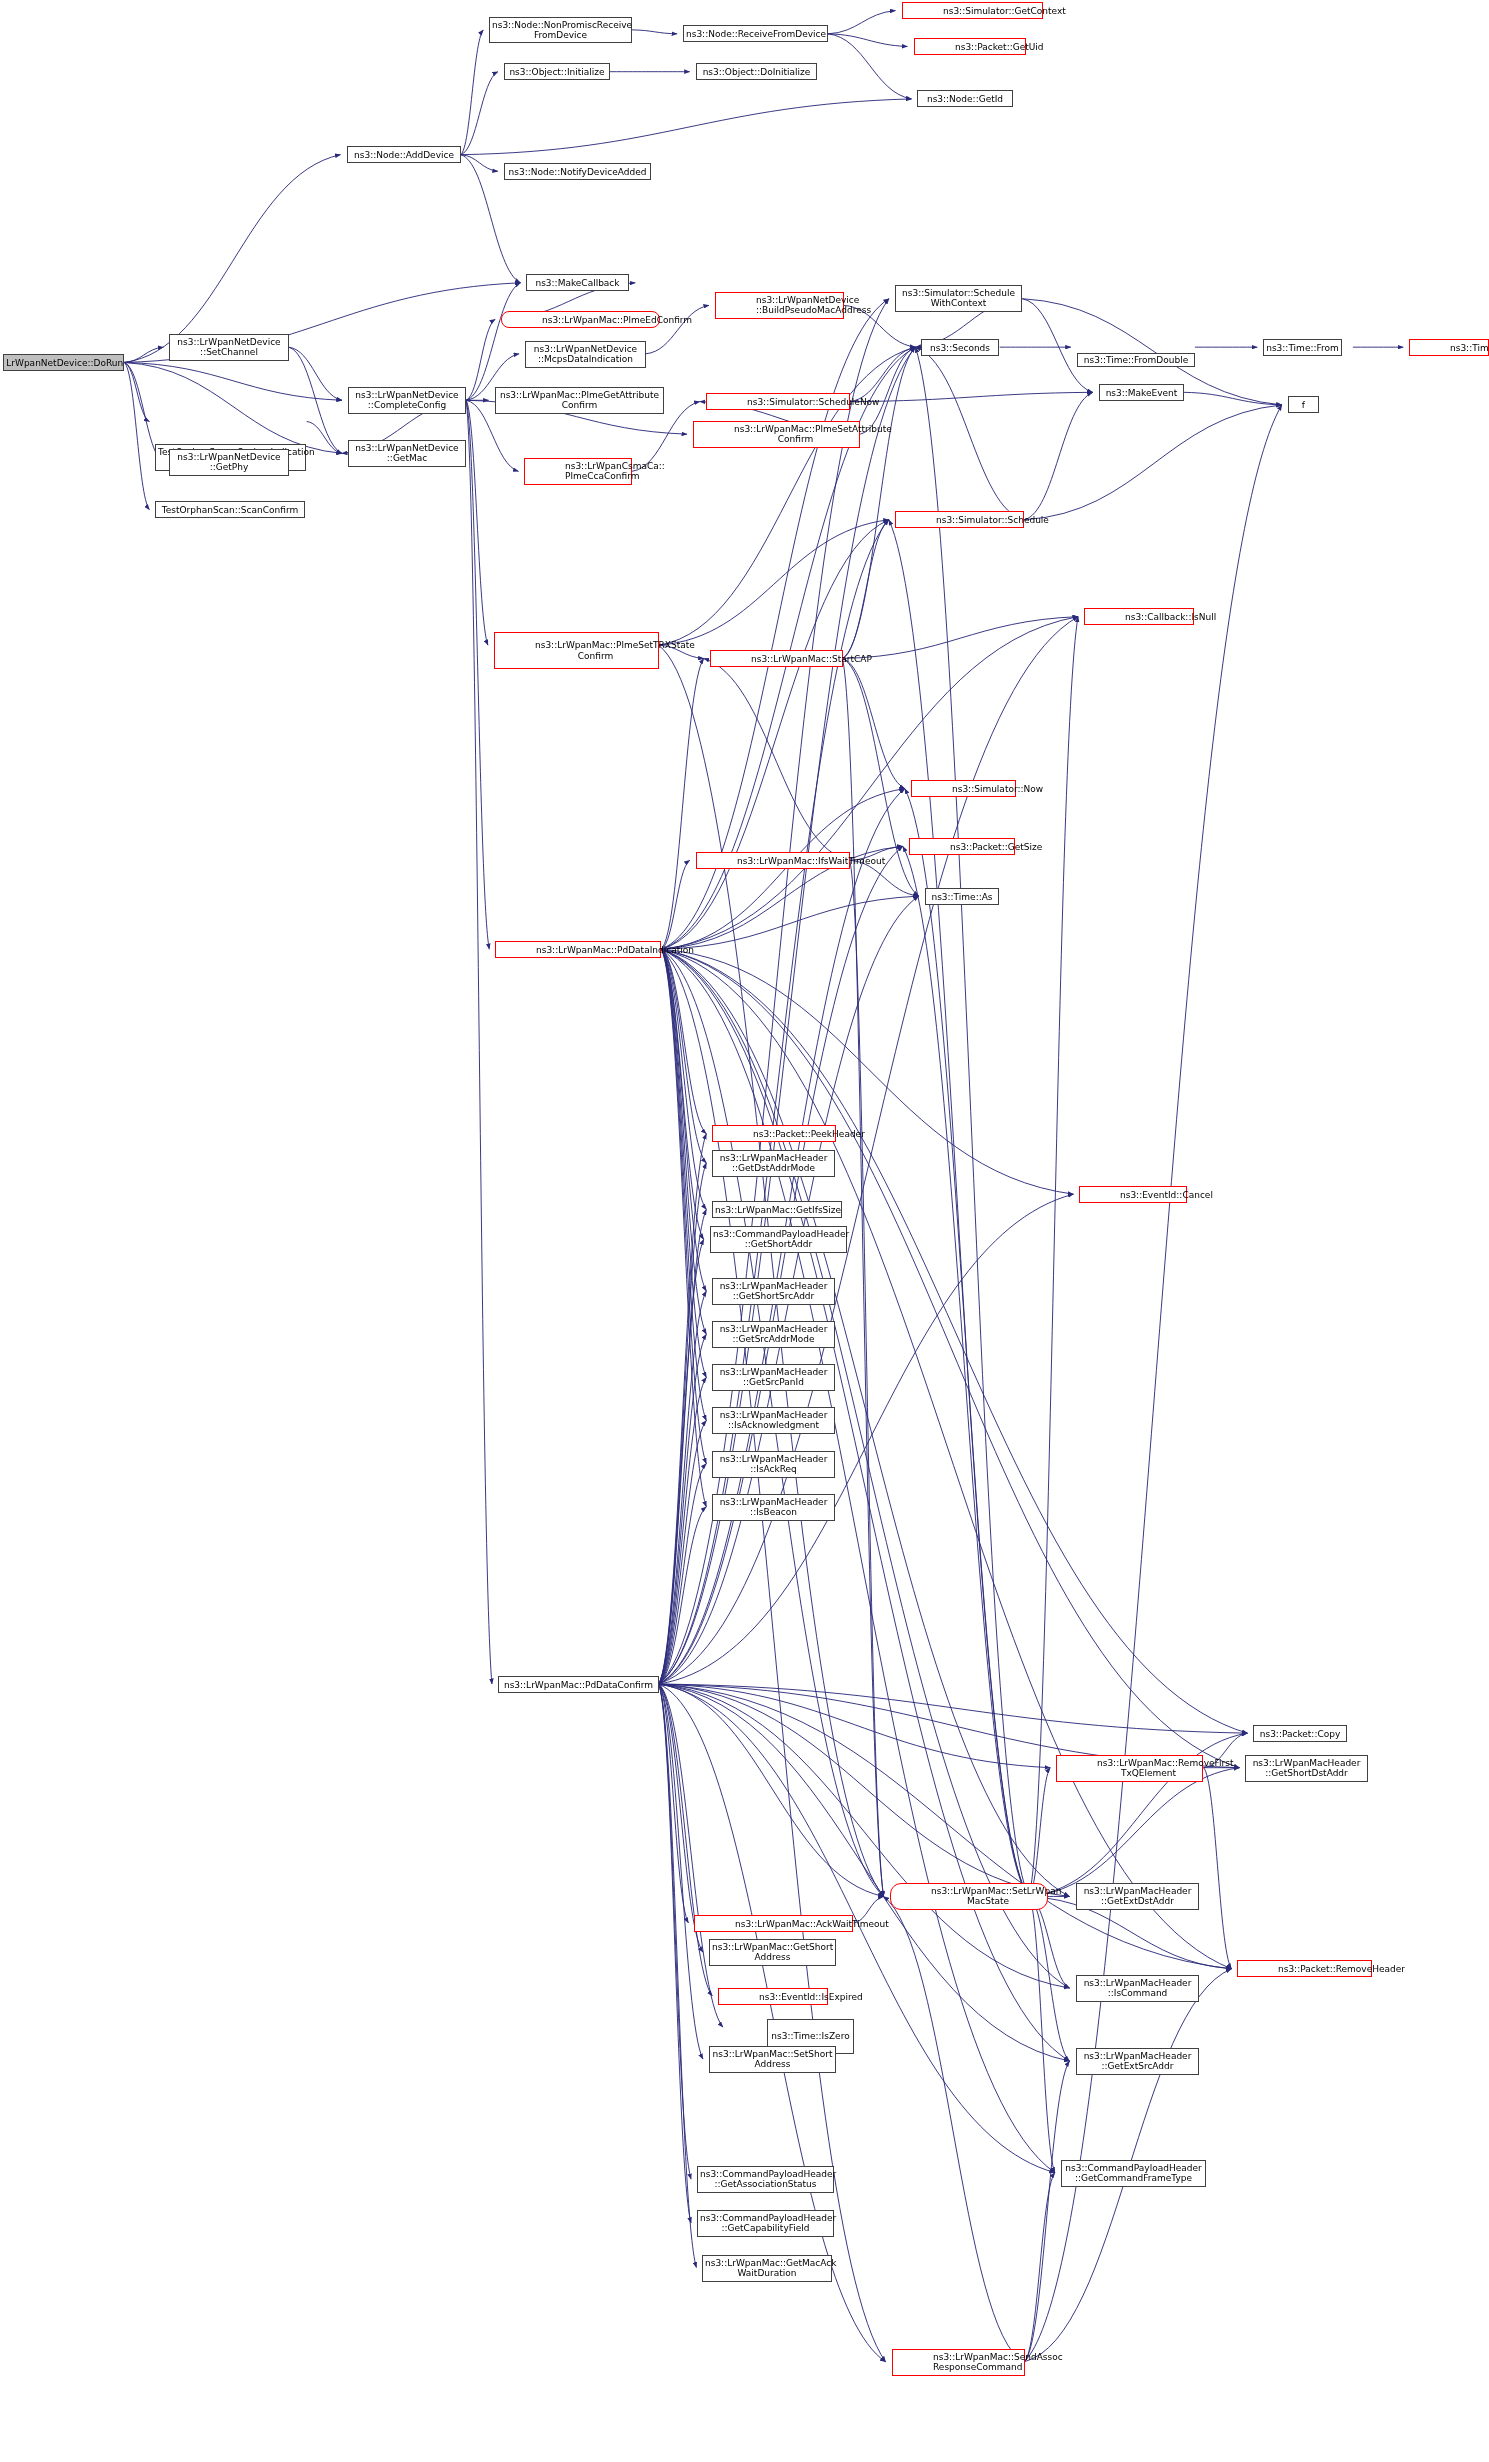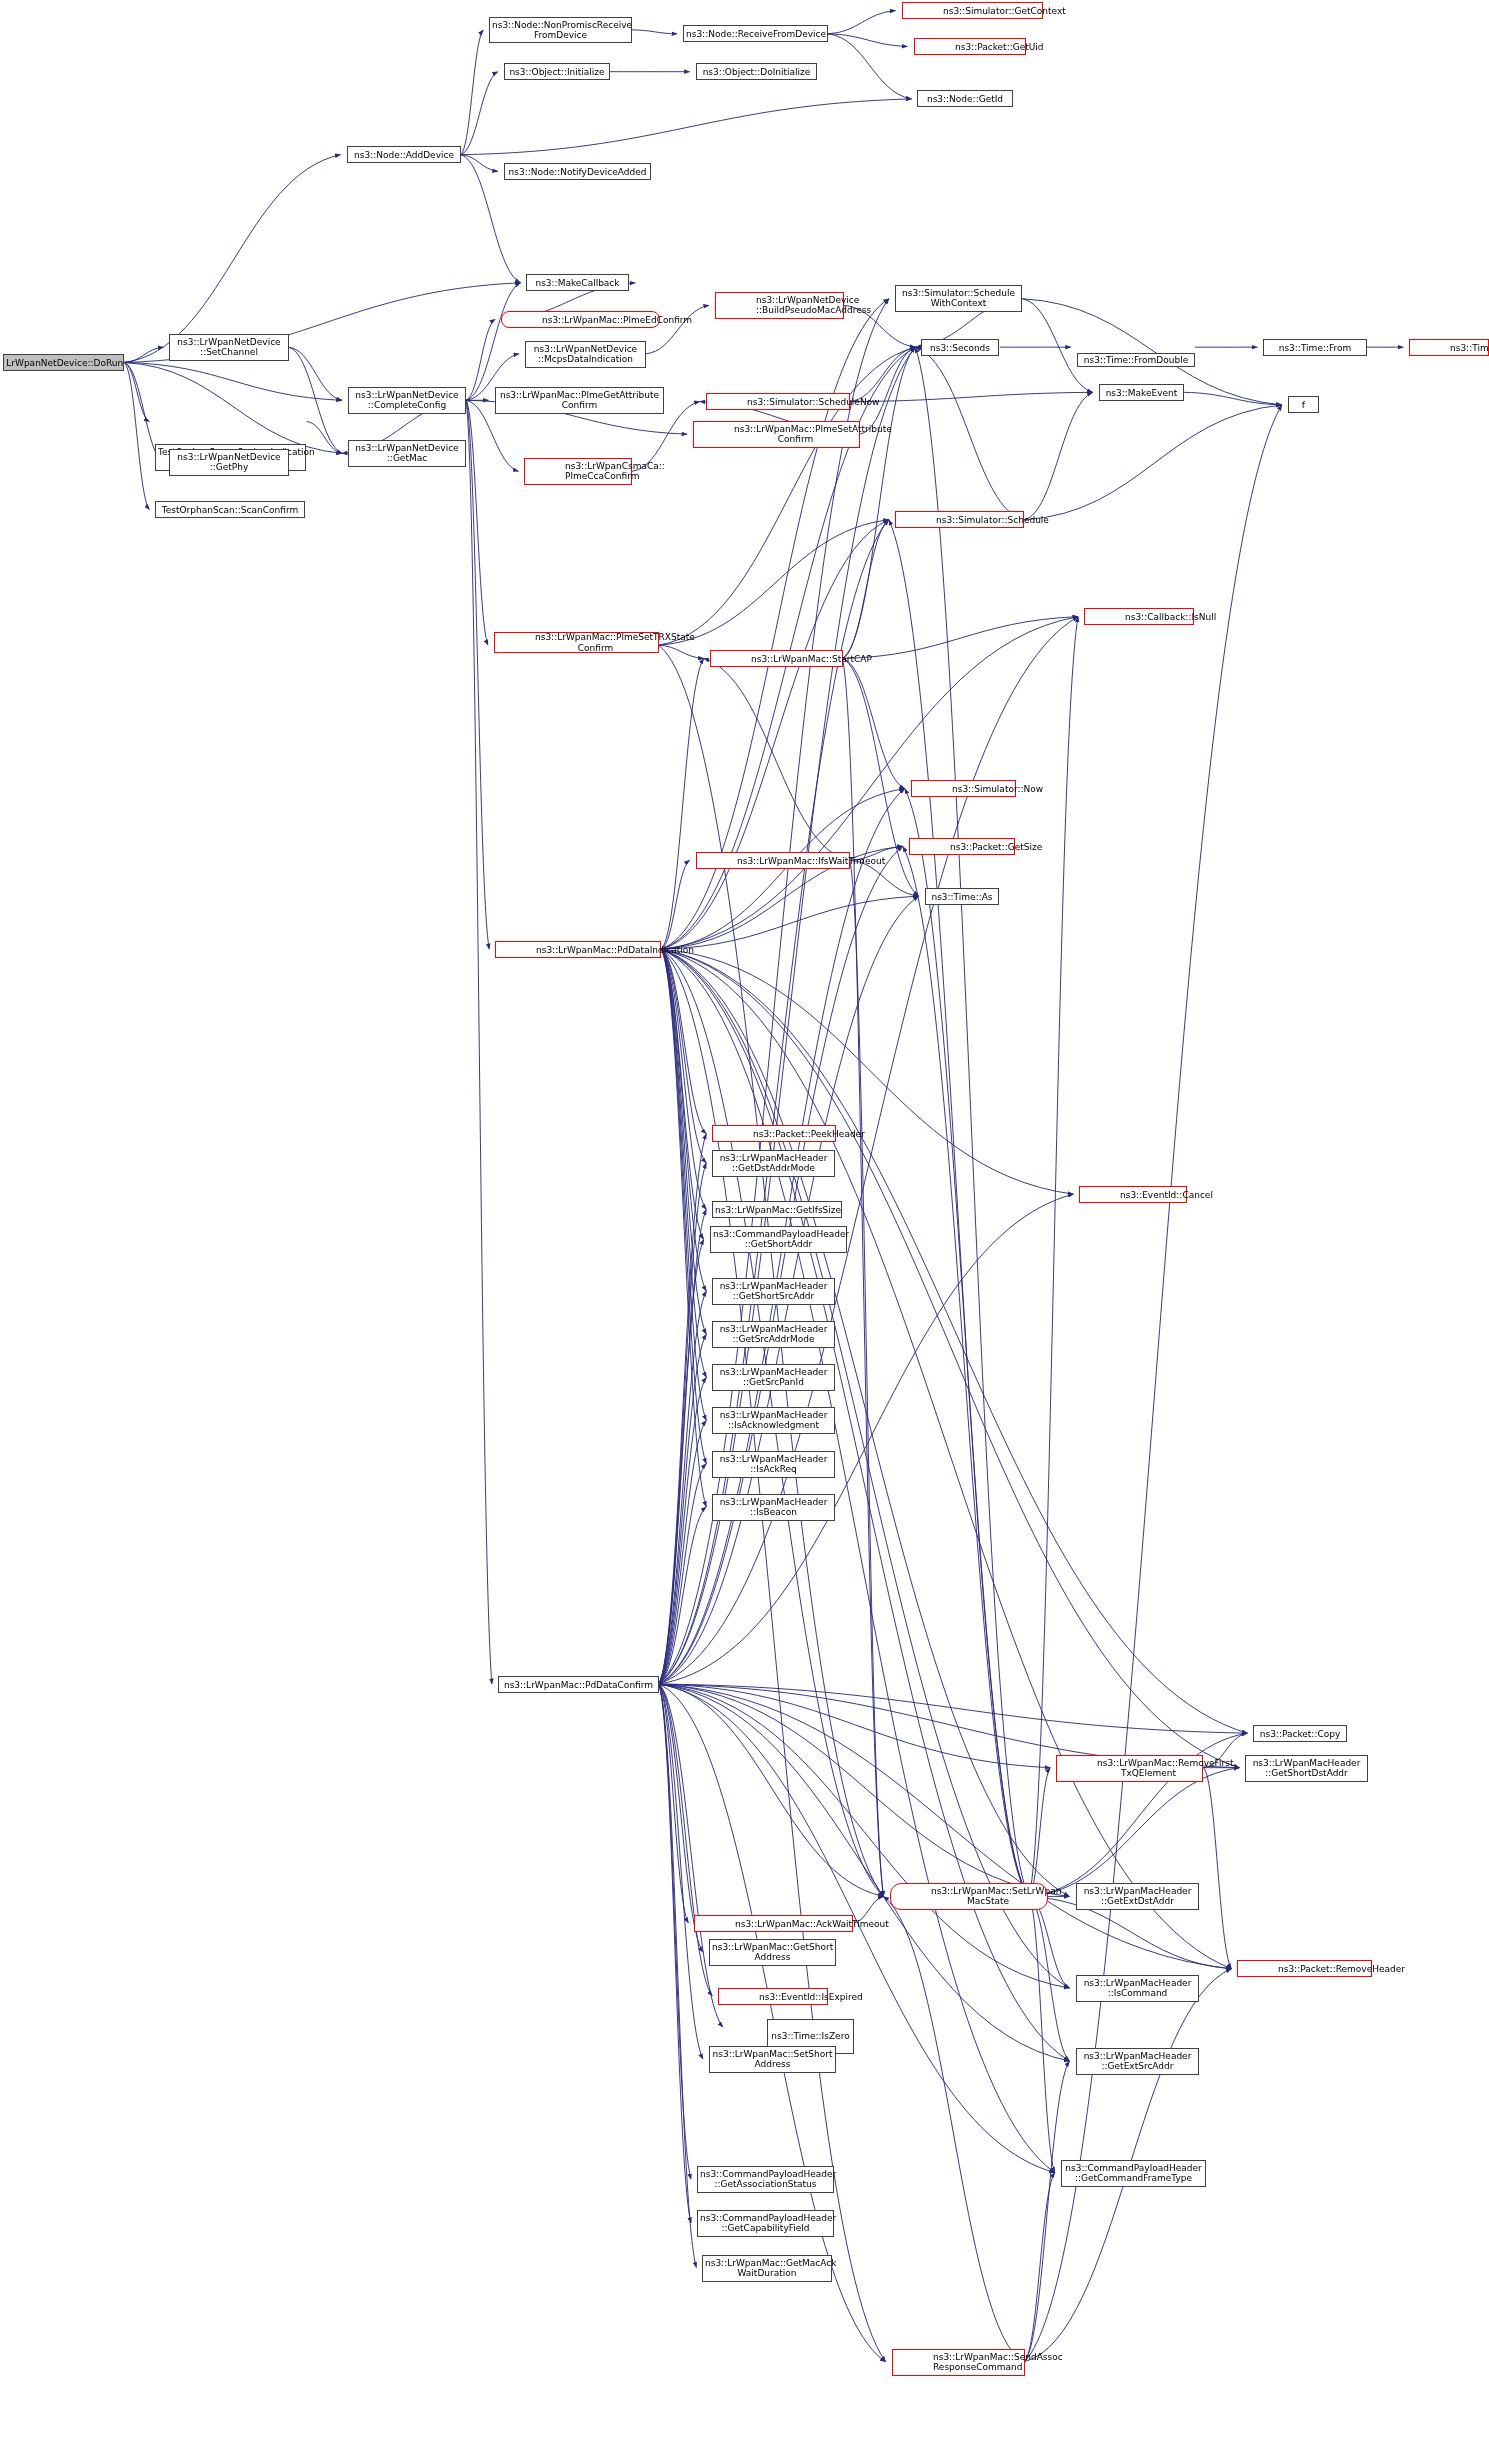--- a/index.html
+++ b/index.html
@@ -236,27 +236,27 @@
 ::BuildPseudoMacAddress</span></div>
       <div class="node red" style="left: 706px; top: 393px; width: 144px; height: 17.3px;"><span>ns3::Simulator::ScheduleNow</span></div>
       <div class="node red" style="left: 693px; top: 421px; width: 167px; height: 26.6px;"><span>ns3::LrWpanMac::PlmeSetAttribute
 Confirm</span></div>
       <div class="node red" style="left: 524px; top: 458px; width: 108px; height: 26.6px;"><span>ns3::LrWpanCsmaCa::
 PlmeCcaConfirm</span></div>
       <div class="node" style="left: 895px; top: 285px; width: 127px; height: 26.6px;"><span>ns3::Simulator::Schedule
 WithContext</span></div>
       <div class="node" style="left: 921px; top: 339px; width: 78px; height: 17.3px;"><span>ns3::Seconds</span></div>
       <div class="node" style="left: 1077px; top: 353px; width: 118px; height: 14px;"><span>ns3::Time::FromDouble</span></div>
-      <div class="node" style="left: 1263px; top: 339px; width: 104px; height: 17.3px; justify-content: flex-end;"><span>ns3::Time::From</span></div>
+      <div class="node" style="left: 1263px; top: 339px; width: 79px; height: 17.3px; justify-content: flex-end;"><span>ns3::Time::From</span></div>
       <div class="node red" style="left: 1409px; top: 339px; width: 80px; height: 17.3px;"><span>ns3::Time::Time</span></div>
       <div class="node" style="left: 1099px; top: 384px; width: 85px; height: 17.3px;"><span>ns3::MakeEvent</span></div>
       <div class="node" style="left: 1288px; top: 396px; width: 30.5px; height: 17.3px;"><span>f</span></div>
       <div class="node red" style="left: 895px; top: 511px; width: 129px; height: 17.3px;"><span>ns3::Simulator::Schedule</span></div>
       <div class="node red" style="left: 1084px; top: 608px; width: 110px; height: 17.3px;"><span>ns3::Callback::IsNull</span></div>
-      <div class="node red" style="left: 494px; top: 632px; width: 165px; height: 21px;"><span>ns3::LrWpanMac::PlmeSetTRXState
+      <div class="node red" style="left: 494px; top: 632px; width: 165px; height: 37px;"><span>ns3::LrWpanMac::PlmeSetTRXState
 Confirm</span></div>
       <div class="node red" style="left: 710px; top: 650px; width: 133px; height: 17.3px;"><span>ns3::LrWpanMac::StartCAP</span></div>
       <div class="node red" style="left: 911px; top: 780px; width: 105px; height: 17.3px;"><span>ns3::Simulator::Now</span></div>
       <div class="node red" style="left: 909px; top: 838px; width: 106px; height: 17.3px;"><span>ns3::Packet::GetSize</span></div>
       <div class="node red" style="left: 696px; top: 852px; width: 154px; height: 17.3px;"><span>ns3::LrWpanMac::IfsWaitTimeout</span></div>
       <div class="node" style="left: 925px; top: 888px; width: 74px; height: 17.3px;"><span>ns3::Time::As</span></div>
       <div class="node red" style="left: 495px; top: 941px; width: 166px; height: 17.3px;"><span>ns3::LrWpanMac::PdDataIndication</span></div>
       <div class="node red" style="left: 1079px; top: 1186px; width: 108px; height: 17.3px;"><span>ns3::EventId::Cancel</span></div>
       <div class="node red" style="left: 712px; top: 1125px; width: 124px; height: 17.3px;"><span>ns3::Packet::PeekHeader</span></div>
       <div class="node" style="left: 712px; top: 1150px; width: 123px; height: 26.6px;"><span>ns3::LrWpanMacHeader

